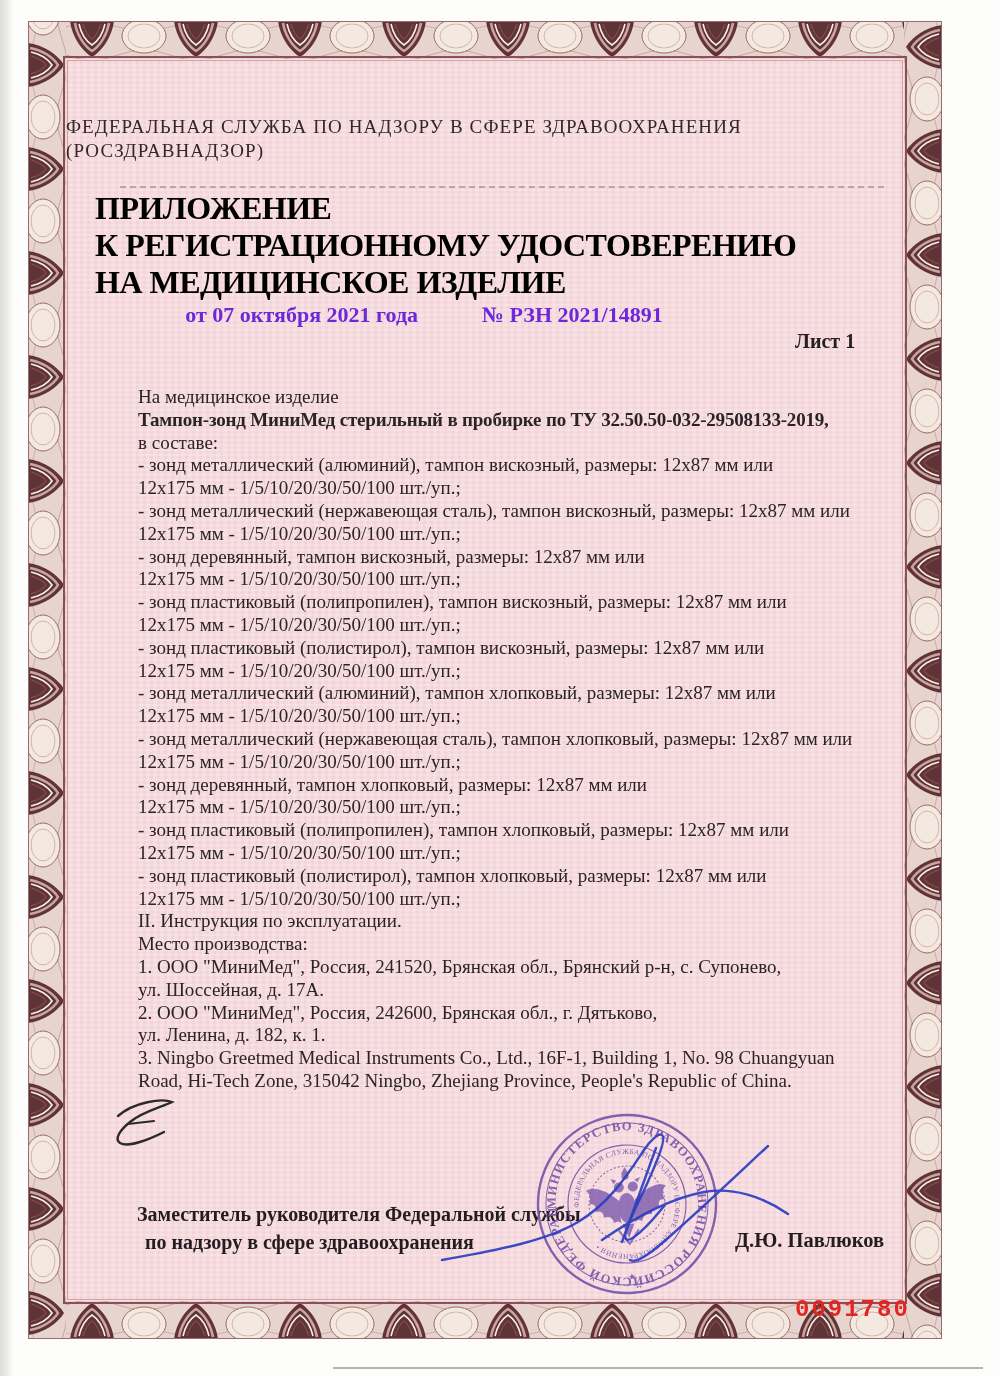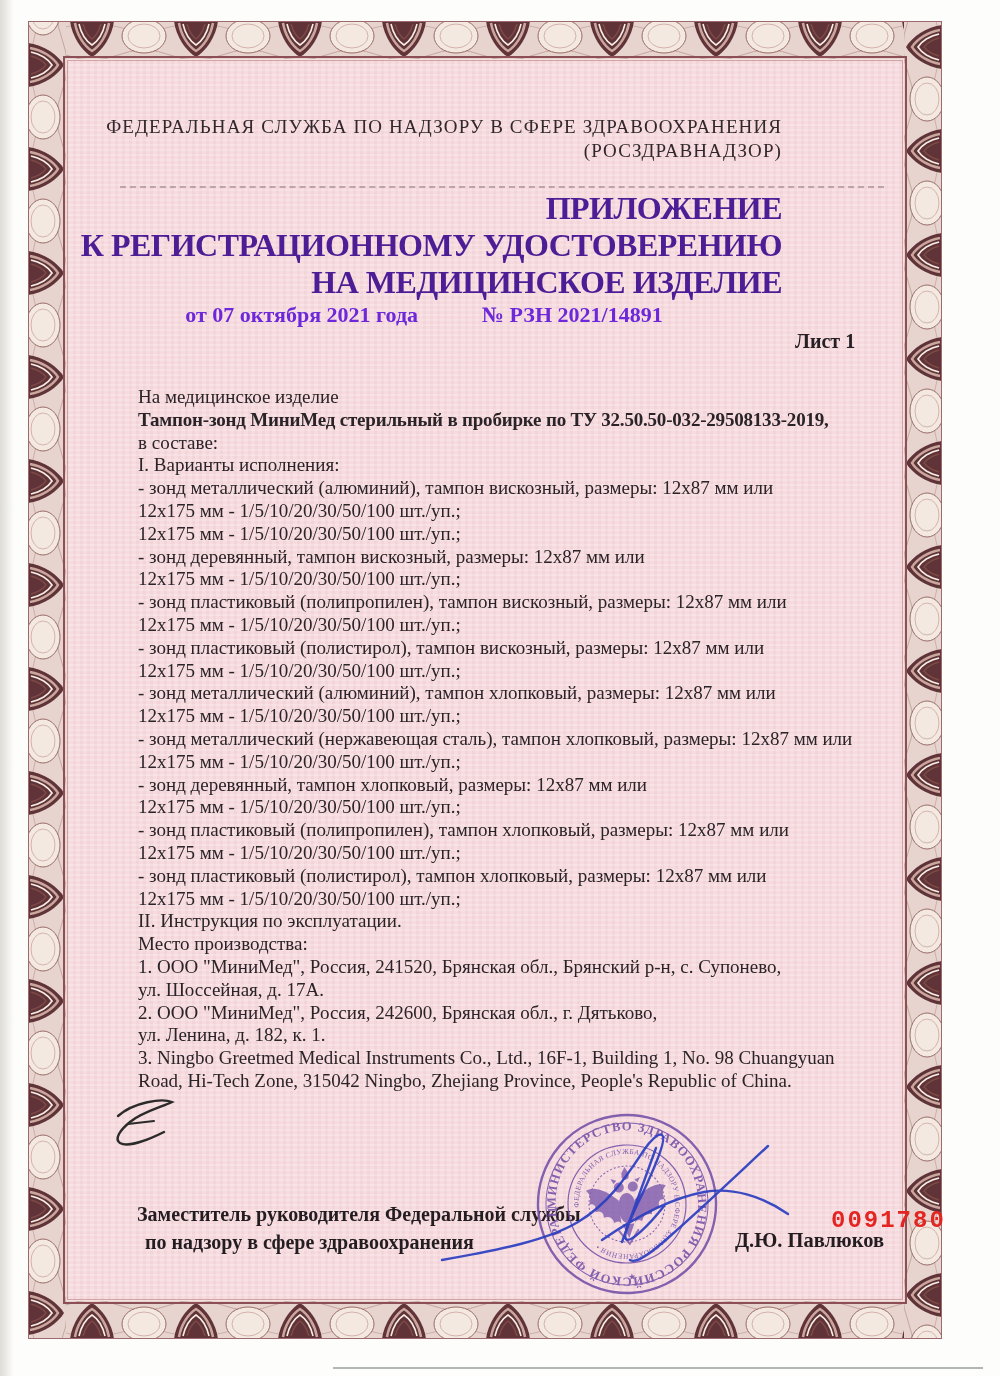--- a/index.html
+++ b/index.html
@@ -23,25 +23,25 @@
        border:2px solid #8c4f56;}
   .frame-inner2{position:absolute;left:39px;top:39px;width:834px;height:1238px;
        border:1px solid #bb8d8b;opacity:.7;}
   .interior{position:absolute;left:38px;top:38px;width:838px;height:1242px;
        background:#f6dbdf;
        background-image:
          repeating-linear-gradient(0deg, rgba(255,255,255,.20) 0 2px, rgba(255,255,255,0) 2px 5px),
          repeating-linear-gradient(90deg, rgba(231,186,193,.22) 0 3px, rgba(255,255,255,0) 3px 7px);}
   
   .abs{position:absolute;}
-  .center-zone{left:66px;width:716px;text-align:right;}
+  .center-zone{left:66px;width:716px;text-align:left;}
   .authority{font-size:19px;letter-spacing:1.1px;color:#32282c;}
   .dash-sep{position:absolute;left:120px;top:186px;width:764px;height:0;
        border-top:2px dashed rgba(125,103,105,.45);}
-  .title{font-weight:bold;font-size:32px;letter-spacing:-0.5px;color:#4c1d95;}
+  .title{font-weight:bold;font-size:32px;letter-spacing:-0.5px;color:#000000;padding-left:29px;}
   .dateline{font-weight:bold;font-size:22px;display:flex;justify-content:center;gap:64px;color:#6d28d9;}
   .sheet{font-weight:bold;font-size:20px;}
   .body-text{left:138px;top:386px;width:760px;font-size:19px;line-height:22.8px;color:#2a2327;}
   .body-text div{white-space:nowrap;}
   .b{font-weight:bold;letter-spacing:-0.2px;}
   .sig-label{font-weight:bold;font-size:20px;color:#231d21;}
   .sig-name{font-weight:bold;font-size:20.5px;color:#231d21;}
   .serial{font-family:"Liberation Mono", monospace;font-weight:bold;font-size:24px;
        letter-spacing:2px;color:#e42420;}
   .stamp-wrap{left:527px;top:1104px;width:200px;height:200px;opacity:.88;transform:rotate(-4deg);}
@@ -111,24 +111,24 @@
   <span>от 07 октября 2021 года</span>
   <span>№  РЗН 2021/14891</span>
 </div>
 
 <div class="abs sheet" style="left:795px;top:330px;">Лист 1</div>
 
 <div class="abs body-text">
   <div>На медицинское изделие</div>
   <div class="b">Тампон-зонд МиниМед стерильный в пробирке по ТУ 32.50.50-032-29508133-2019,</div>
   <div>в составе:</div>
-  <div>I. Варианты исполнения:</div>
 
   <div>- зонд металлический (алюминий), тампон вискозный, размеры: 12х87 мм или</div>
   <div>12х175 мм - 1/5/10/20/30/50/100 шт./уп.;</div>
+  <div>- зонд металлический (нержавеющая сталь), тампон вискозный, размеры: 12х87 мм или</div>
   <div>12х175 мм - 1/5/10/20/30/50/100 шт./уп.;</div>
   <div>- зонд деревянный, тампон вискозный, размеры: 12х87 мм или</div>
   <div>12х175 мм - 1/5/10/20/30/50/100 шт./уп.;</div>
   <div>- зонд пластиковый (полипропилен), тампон вискозный, размеры: 12х87 мм или</div>
   <div>12х175 мм - 1/5/10/20/30/50/100 шт./уп.;</div>
   <div>- зонд пластиковый (полистирол), тампон вискозный, размеры: 12х87 мм или</div>
   <div>12х175 мм - 1/5/10/20/30/50/100 шт./уп.;</div>
   <div>- зонд металлический (алюминий), тампон хлопковый, размеры: 12х87 мм или</div>
   <div>12х175 мм - 1/5/10/20/30/50/100 шт./уп.;</div>
   <div>- зонд металлический (нержавеющая сталь), тампон хлопковый, размеры: 12х87 мм или</div>
@@ -151,21 +151,21 @@
 </div>
 
 <svg class="abs paraph" viewBox="0 0 75 65">
   <path d="M10,26 C26,12 54,8 64,12 C54,17 34,22 22,32 C12,40 6,49 12,53 C20,58 42,49 56,42" fill="none" stroke="#2b2b2b" stroke-width="2.4" stroke-linecap="round"></path>
   <path d="M20,34 L46,31" fill="none" stroke="#2b2b2b" stroke-width="2" stroke-linecap="round"></path>
 </svg>
 
 <div class="abs sig-label" style="left:137px;top:1203px;text-align:right;">Заместитель руководителя Федеральной службы</div>
 <div class="abs sig-label" style="left:137px;top:1231px;margin-left:8px;">по надзору в сфере здравоохранения</div>
 <div class="abs sig-name" style="left:735px;top:1229px;">Д.Ю. Павлюков</div>
-<div class="abs serial" style="left:795px;top:1207px;margin-left:36px;">0091780</div>
+<div class="abs serial" style="left:795px;top:1296px;">0091780</div>
 
 <svg class="abs stamp-wrap" viewBox="0 0 200 200">
   <g stroke="#7450a8" fill="none">
     <circle cx="100" cy="100" r="89" stroke-width="2.4"></circle>
     <circle cx="100" cy="100" r="81" stroke-width="1"></circle>
     <circle cx="100" cy="100" r="59" stroke-width="1.2"></circle>
     <circle cx="100" cy="100" r="38" stroke-width="1" stroke-dasharray="2 2"></circle>
   </g>
   <defs>
     <path id="outerArc" d="M 29,100 A 71,71 0 1 1 170.9,100 A 71,71 0 1 1 29,100"></path>

